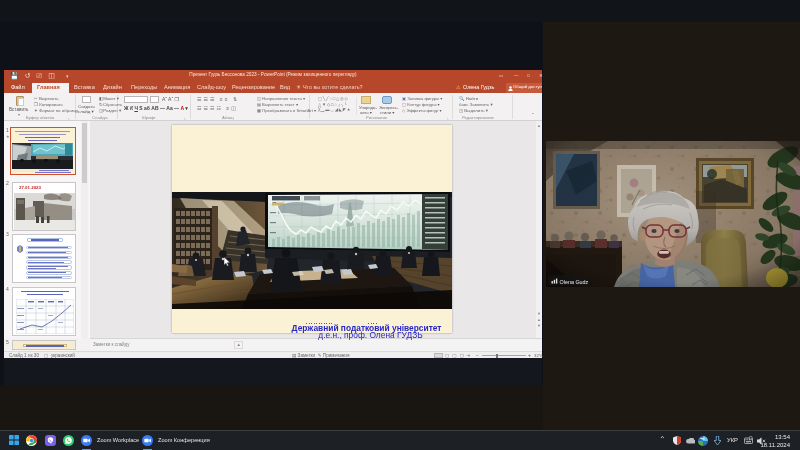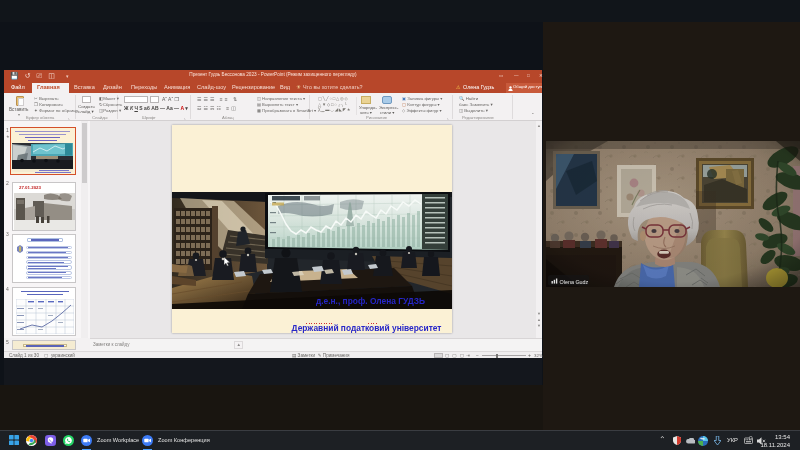--- a/index.html
+++ b/index.html
@@ -489,21 +489,21 @@
         <path d="M8,74 q6,-3 12,0 l2,10 l-16,0 Z" fill="#8a6a40" opacity="0.8"></path>
 
         <polygon points="0,112 280,98 280,117 0,117" fill="#0c0906" opacity="0.9"></polygon>
       </svg>
 
       <svg class="abs" style="left:52px;top:132px;" width="7" height="10" viewBox="0 0 7 10">
         <polygon points="0,0 0,8 2,6.2 3.2,9 4.5,8.4 3.3,5.8 6,5.6" fill="#fff" stroke="#333" stroke-width="0.5"></polygon>
       </svg>
       <div class="abs" style="left:134px;top:198.5px;width:27px;height:1px;background:repeating-linear-gradient(90deg,#d03030 0 1px,transparent 1px 2.5px);"></div>
       <div class="abs" style="left:196px;top:198.5px;width:10px;height:1px;background:repeating-linear-gradient(90deg,#d03030 0 1px,transparent 1px 2.5px);"></div>
-      <div class="abs tiny" style="left:134px;top:172px;width:130px;text-align:center;color:#2626c8;font-weight:bold;font-size:8.4px;">д.е.н., проф. Олена ГУДЗЬ</div>
+      <div class="abs tiny" style="left:134px;top:206px;width:130px;text-align:center;color:#2626c8;font-weight:normal;font-size:8.4px;">д.е.н., проф. Олена ГУДЗЬ</div>
       <div class="abs tiny" style="left:115px;top:199px;width:160px;text-align:center;color:#2626c8;font-weight:bold;font-size:8.4px;">Державний податковий університет</div>
     </div>
   </div>
 
   <div class="abs" id="cam" style="left:546px;top:141px;width:254px;height:146px;background:#8f7c6a;overflow:hidden;">
     <svg width="254" height="146" viewBox="0 0 254 146" style="filter:blur(0.4px) brightness(0.97) saturate(0.95);">
       <defs>
         <radialGradient id="wp" cx="0.42" cy="0.42" r="0.95">
           <stop offset="0" stop-color="#a8957e"></stop>
             <stop offset="0.55" stop-color="#94816b"></stop>

